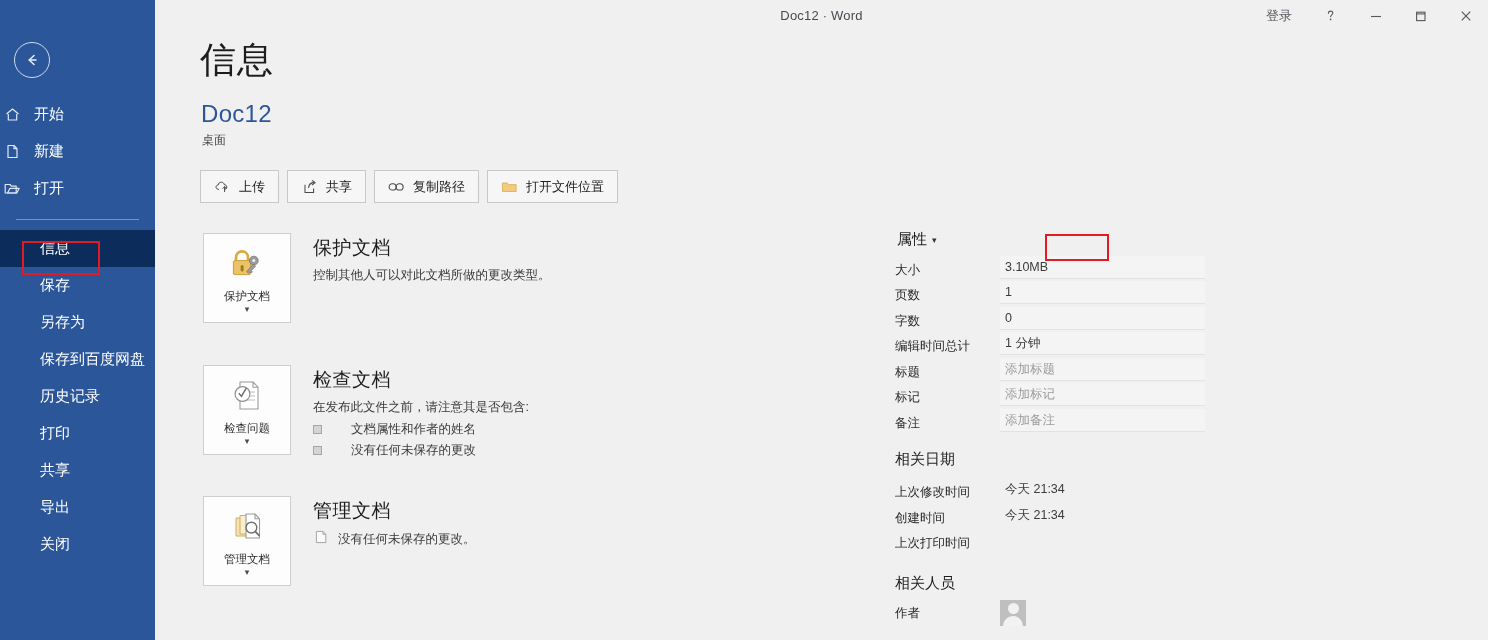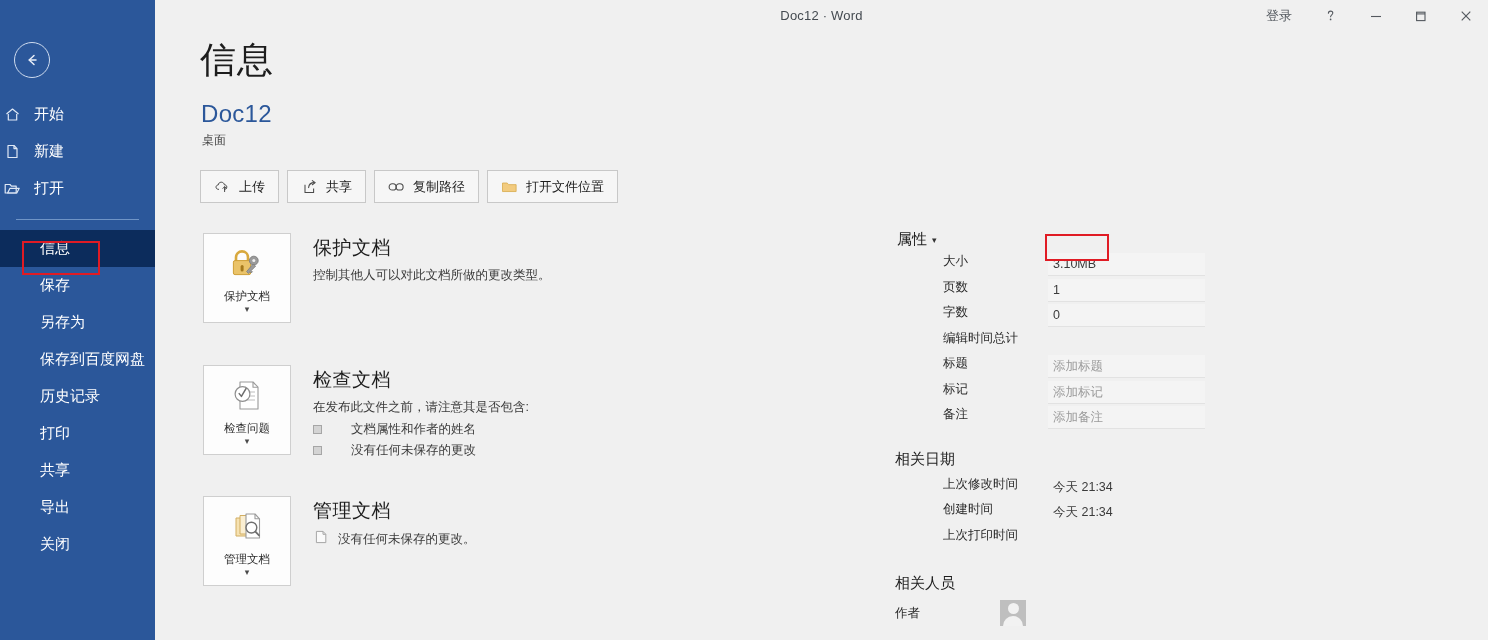--- a/index.html
+++ b/index.html
@@ -198,24 +198,23 @@
   }
   .props-head {
     font-size: 15px; color: #1d1d1d;
     display: flex; align-items: center;
     padding: 2px 2px 4px 2px;
     width: 58px;
   }
   .props-head .caret { margin-left: 5px; font-size: 9px; color: #333; }
 
   .prop-row {
-    display: flex; align-items: flex-start;
+    display: flex; align-items: flex-end;
     height: 25.5px;
     font-size: 12.5px;
-    margin-left: 48px;
   }
   .prop-key { width: 105px; color: #2a2a2a; flex: 0 0 105px; }
   .prop-val {
     flex: 1 1 auto; color: #3b3b3b;
     background: #f4f4f4;
     border-bottom: 1px solid #e2e2e2;
     height: 23px; line-height: 23px;
     padding-left: 5px;
   }
   .prop-val.placeholder { color: #9a9a9a; }
@@ -504,20 +503,21 @@
         <div class="prop-row">
           <span class="prop-key">页数</span>
           <span class="prop-val">1</span>
         </div>
         <div class="prop-row">
           <span class="prop-key">字数</span>
           <span class="prop-val">0</span>
         </div>
         <div class="prop-row">
           <span class="prop-key">编辑时间总计</span>
+          <span class="prop-val">1 分钟</span>
         </div>
         <div class="prop-row">
           <span class="prop-key">标题</span>
           <span class="prop-val placeholder">添加标题</span>
         </div>
         <div class="prop-row">
           <span class="prop-key">标记</span>
           <span class="prop-val placeholder">添加标记</span>
         </div>
         <div class="prop-row">

